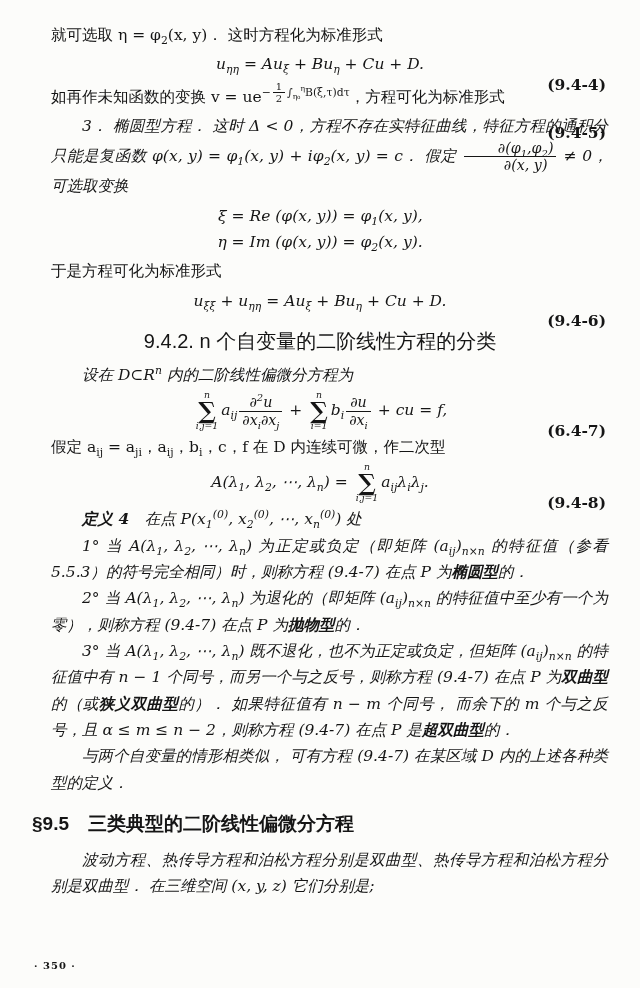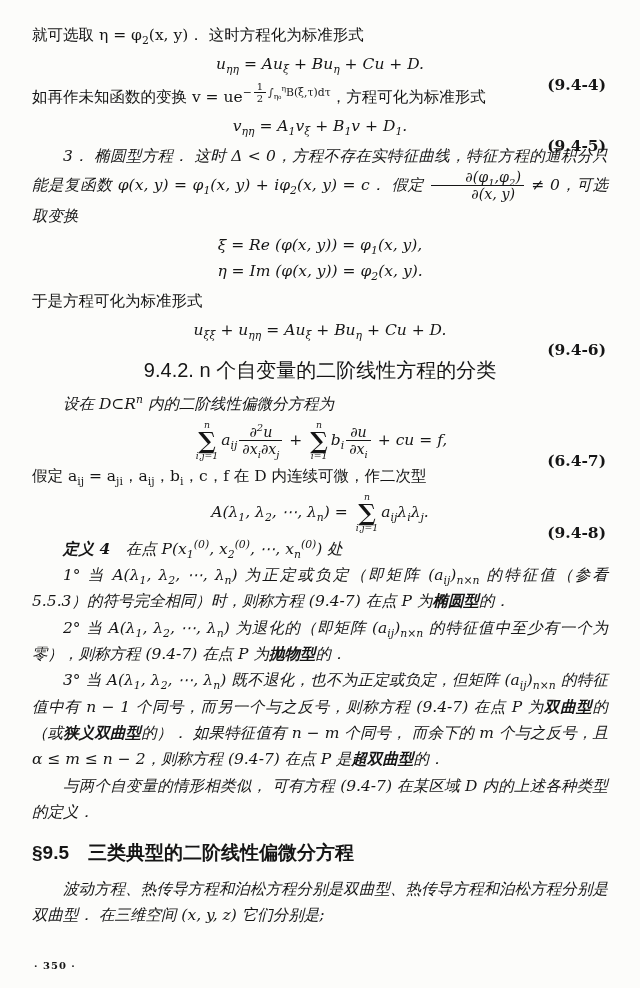--- a/index.html
+++ b/index.html
@@ -9,30 +9,30 @@
     box-sizing:border-box;
     margin:0 auto;
     padding:22px 32px 0 32px;
     background:#fcfcfa;
     overflow:hidden;
     font-family:"DejaVu Serif","Liberation Serif",serif;
     color:#151515;
     font-size:15.5px;
     line-height:1.7;
   }
-  .para{text-align:justify;}
+  .para{text-align:justify;margin-left:19px;}
   .ind{text-indent:2em;font-style:italic;}
   .eqline{position:relative;text-align:center;margin:3px 0;}
   .eq{font-style:italic;}
   .eqno{
     position:absolute;right:2px;top:50%;
     transform:translateY(-50%);
     font-style:normal;font-weight:bold;margin-top:20px;
   }
-  .eqpair{display:inline-block;text-align:center;}
+  .eqpair{display:inline-block;text-align:right;}
   sub,sup{font-size:0.70em;line-height:0;}
   .frac{
     display:inline-block;vertical-align:middle;
     text-align:center;line-height:1.15;
     font-size:0.92em;margin:0 2px;
   }
   .fn{display:block;padding:0 3px;}
   .fd{display:block;border-top:1px solid currentColor;padding:0 3px;}
   .bigop{
     display:inline-flex;flex-direction:column;align-items:center;
@@ -63,21 +63,20 @@
   <div class="para">就可选取 η = φ<sub>2</sub>(x, y)． 这时方程化为标准形式</div>
 
   <div class="eqline">
     <span class="eq">u<sub>ηη</sub> = Au<sub>ξ</sub> + Bu<sub>η</sub> + Cu + D.</span>
     <span class="eqno">(9.4-4)</span>
   </div>
 
   <div class="para">如再作未知函数的变换 v = ue<sup>−<span class="frac"><span class="fn">1</span><span class="fd">2</span></span>∫<sub>η₀</sub><sup>η</sup>B(ξ,τ)dτ</sup>，方程可化为标准形式</div>
 
   <div class="eqline">
-    <span class="eq">v<sub>ηη</sub> = A<sub>1</sub>v<sub>ξ</sub> + B<sub>1</sub>v + D<sub>1</sub>.</span>
     <span class="eqno">(9.4-5)</span>
   </div>
 
   <div class="para ind">3． 椭圆型方程． 这时 Δ &lt; 0，方程不存在实特征曲线，特征方程的通积分只能是复函数 φ(x, y) = φ<sub>1</sub>(x, y) + iφ<sub>2</sub>(x, y) = c． 假定 <span class="frac"><span class="fn">∂(φ<sub>1</sub>,φ<sub>2</sub>)</span><span class="fd">∂(x, y)</span></span> ≠ 0，可选取变换</div>
 
   <div class="eqline">
     <span class="eqpair">
       <div class="eq">ξ = Re (φ(x, y)) = φ<sub>1</sub>(x, y),</div>
       <div class="eq">η = Im (φ(x, y)) = φ<sub>2</sub>(x, y).</div>
     </span>

